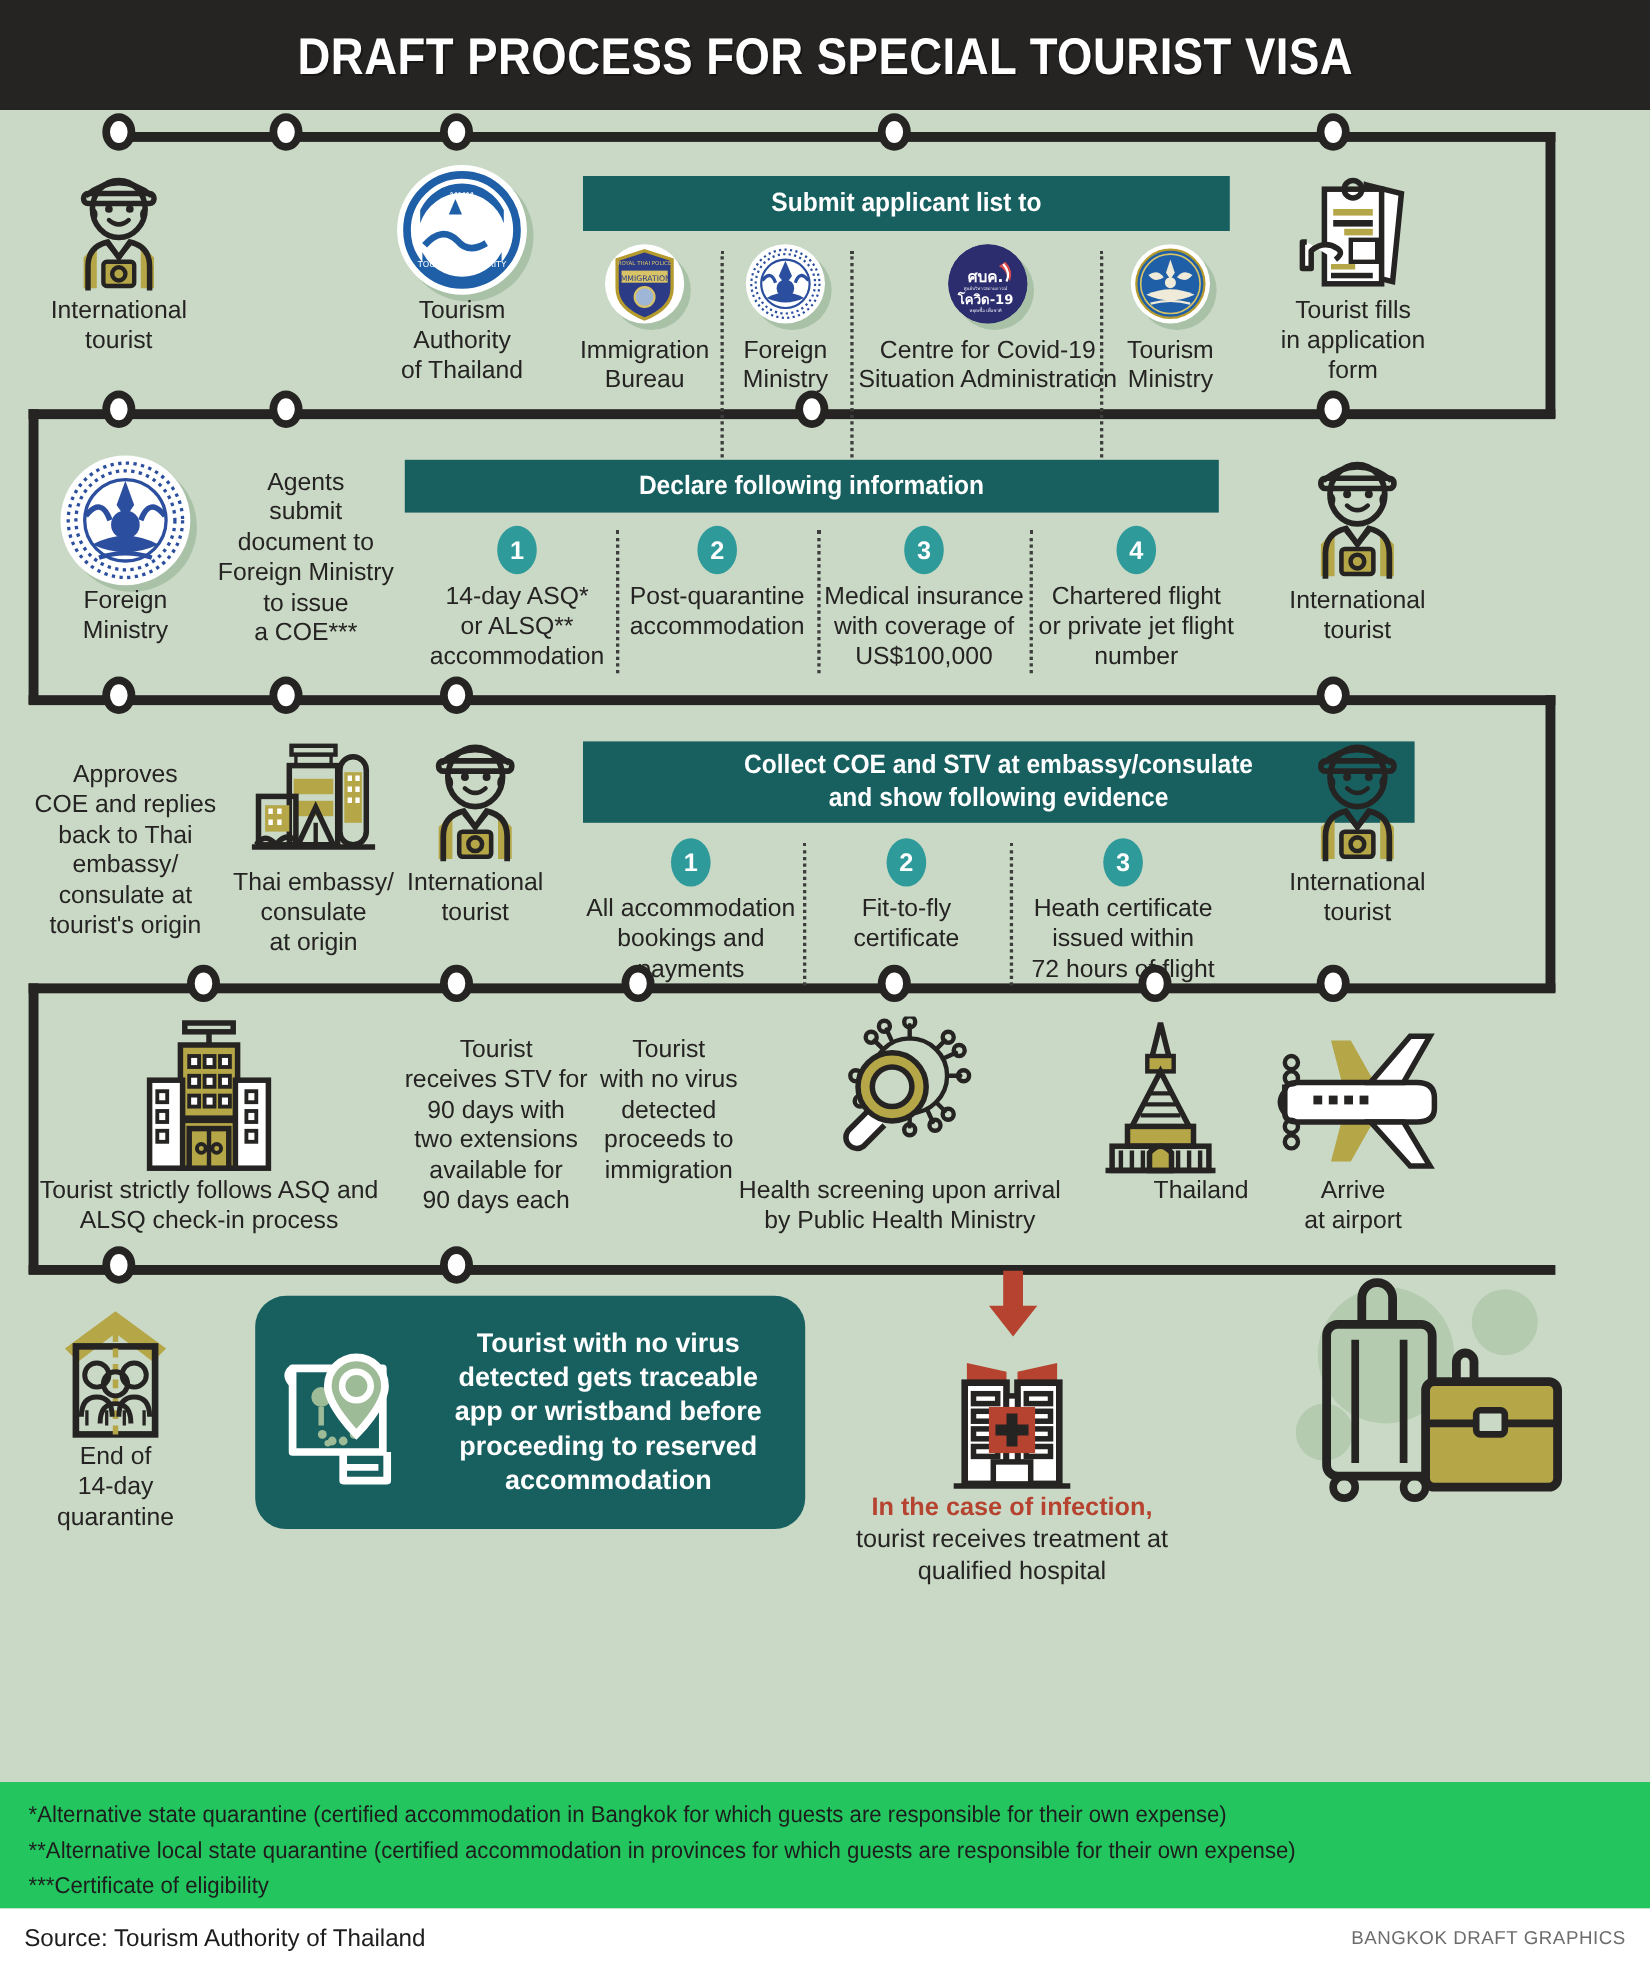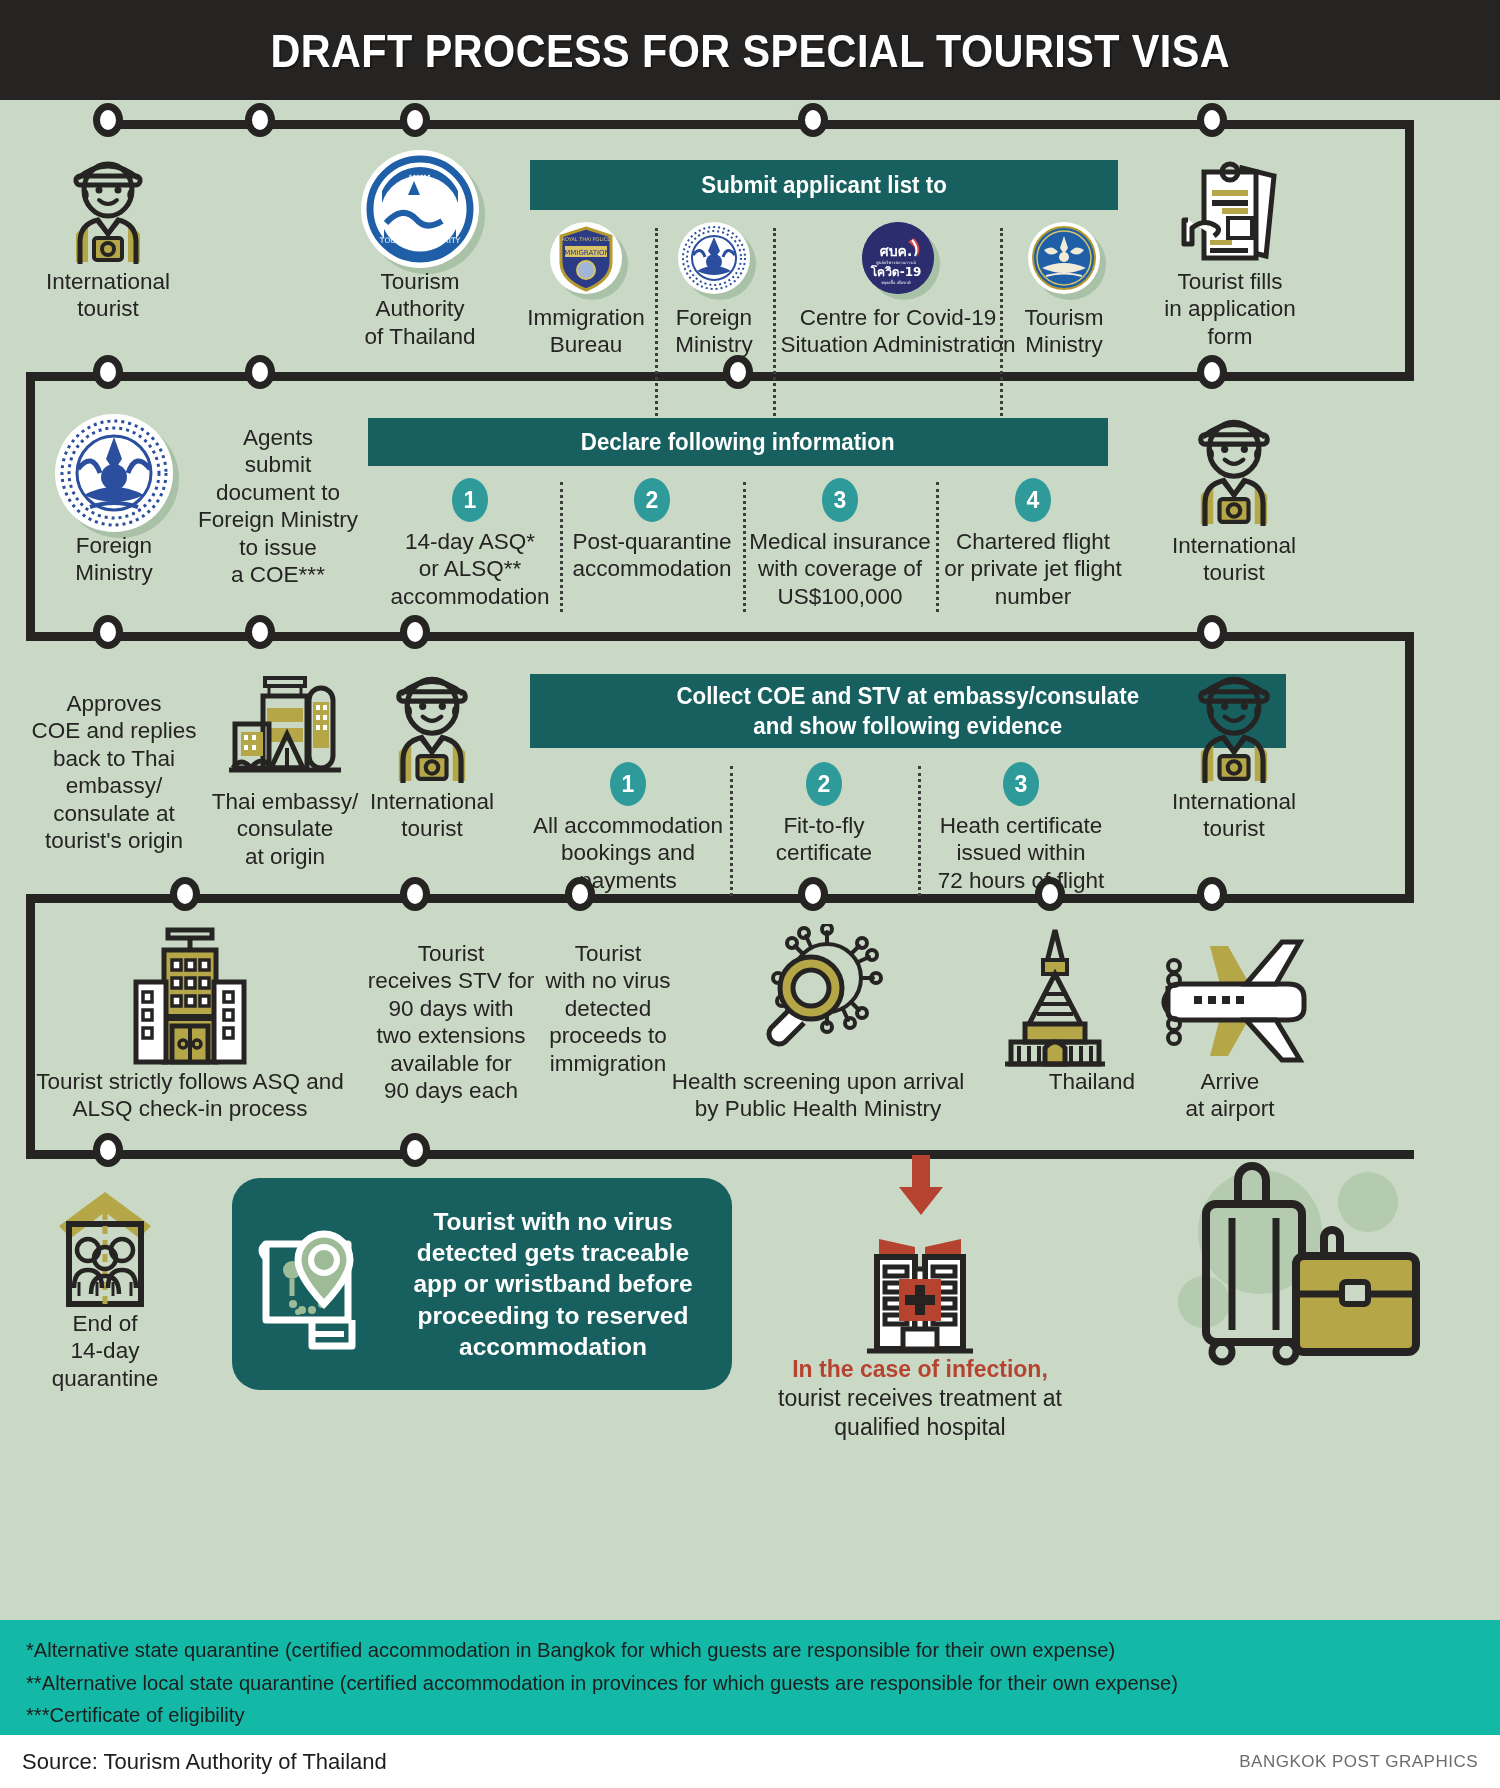--- a/index.html
+++ b/index.html
@@ -78,21 +78,21 @@
   .tealbox{
     position:absolute;background:#186060;border-radius:28px;
     display:flex;align-items:center;gap:16px;padding:18px 26px 18px 20px;
   }
   .tealbox .txt{
     color:#fff;font-weight:bold;font-size:24.5px;line-height:1.28;text-align:center;flex:1;
   }
 
   
   .foot{
-    position:absolute;left:0;top:1620px;width:1500px;height:115px;background:#14b8a6;
+    position:absolute;left:0;top:1620px;width:1500px;height:115px;background:#22c55e;
     padding:14px 26px 0 26px;
   }
   .foot p{ font-size:21px;color:#1d1d1d;line-height:1.55; transform:scaleX(.96); transform-origin:left;}
   .srcbar{
     position:absolute;left:0;top:1735px;width:1500px;height:53px;background:#ffffff;
     display:flex;align-items:center;justify-content:space-between;padding:0 22px;
   }
   .srcbar .src{ font-size:22px;color:#1d1d1d; }
   .srcbar .bp{ font-size:17px;color:#6c6c6c;letter-spacing:.5px; }
 
@@ -755,16 +755,16 @@
   </div>
 
   <div class="foot">
     <p>*Alternative state quarantine (certified accommodation in Bangkok for which guests are responsible for their own expense)</p>
     <p>**Alternative local state quarantine (certified accommodation in provinces for which guests are responsible for their own expense)</p>
     <p>***Certificate of eligibility</p>
   </div>
 
   <div class="srcbar">
     <span class="src">Source: Tourism Authority of Thailand</span>
-    <span class="bp">BANGKOK POST GRAPHICS</span>
+    <span class="bp">BANGKOK DRAFT GRAPHICS</span>
   </div>
 
 </div>
 
 </body></html>

